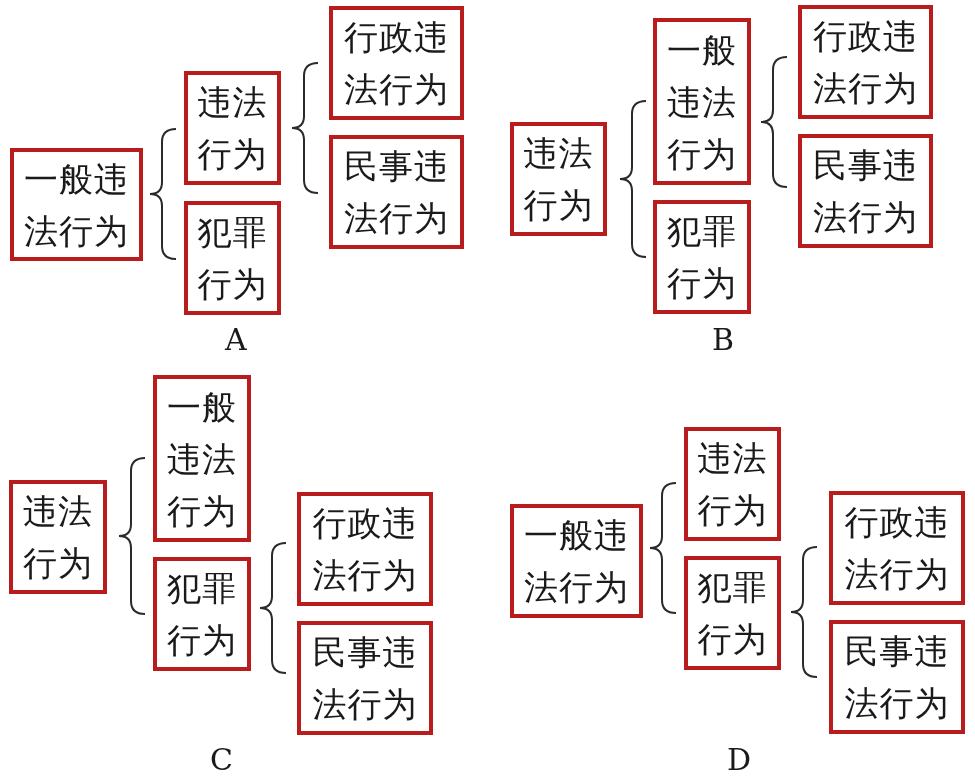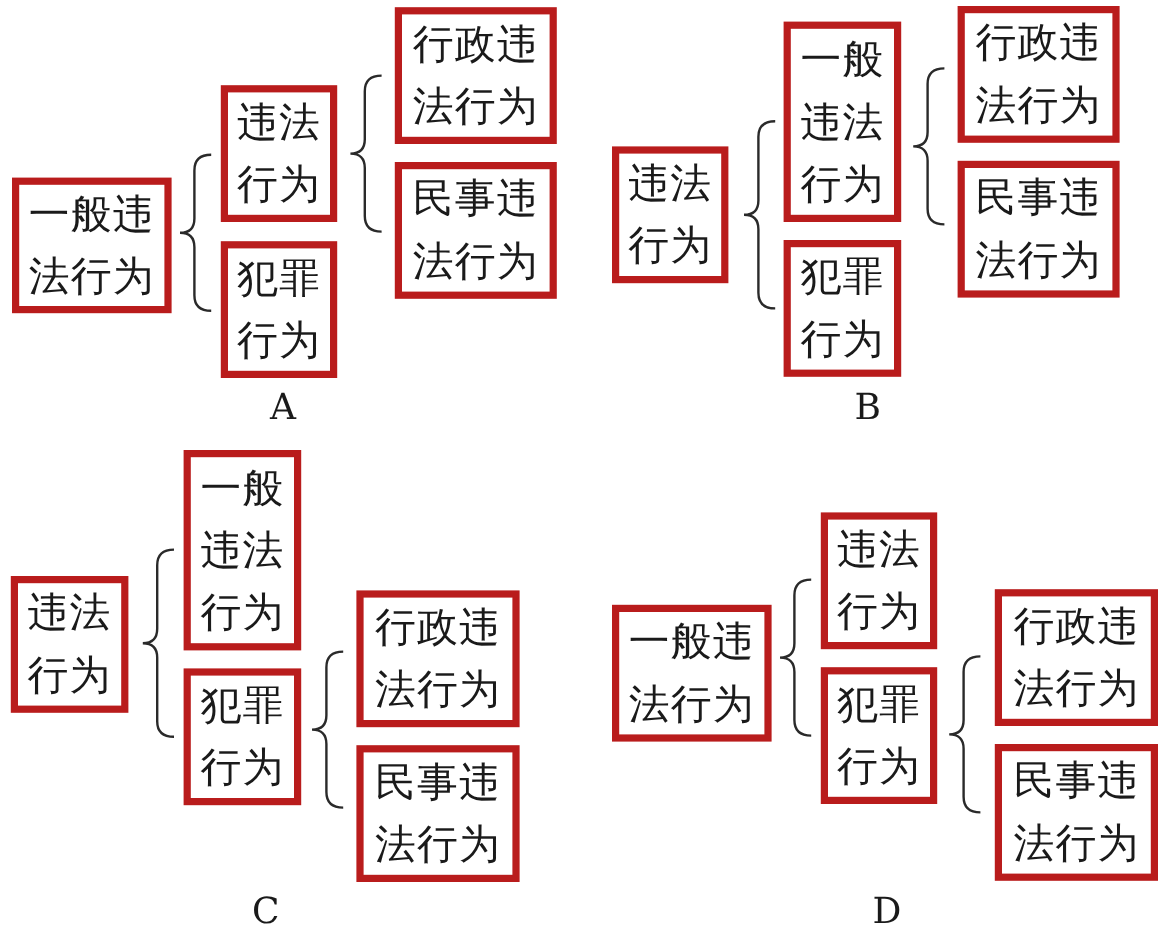--- a/index.html
+++ b/index.html
@@ -1,19 +1,19 @@
 <!DOCTYPE html>
 <html><head>
 <meta charset="utf-8">
 <style>
   html, body { margin: 0; padding: 0; background: #ffffff; }
   body { width: 975px; height: 780px; position: relative; overflow: hidden;
          font-family: "DejaVu Sans", sans-serif; color: #1a1a1a; }
   .diagram { position: absolute; left: 0; top: 0; width: 975px; height: 780px; }
-  .box { position: absolute; border: 6px solid #b91c1c; box-sizing: border-box;
+  .box { position: absolute; border: 4px solid #b91c1c; box-sizing: border-box;
          display: flex; align-items: center; justify-content: center; text-align: right; }
   .box span { font-size: 34px; line-height: 52px; white-space: pre-line; letter-spacing: 1px; }
   .brace { position: absolute; overflow: visible; }
   .brace path { fill: none; stroke: #2a2a2a; stroke-width: 2; }
   .label { position: absolute; font-family: "DejaVu Serif", serif; font-size: 30px; }
 </style>
 </head>
 <body>
 
 <div class="diagram">

